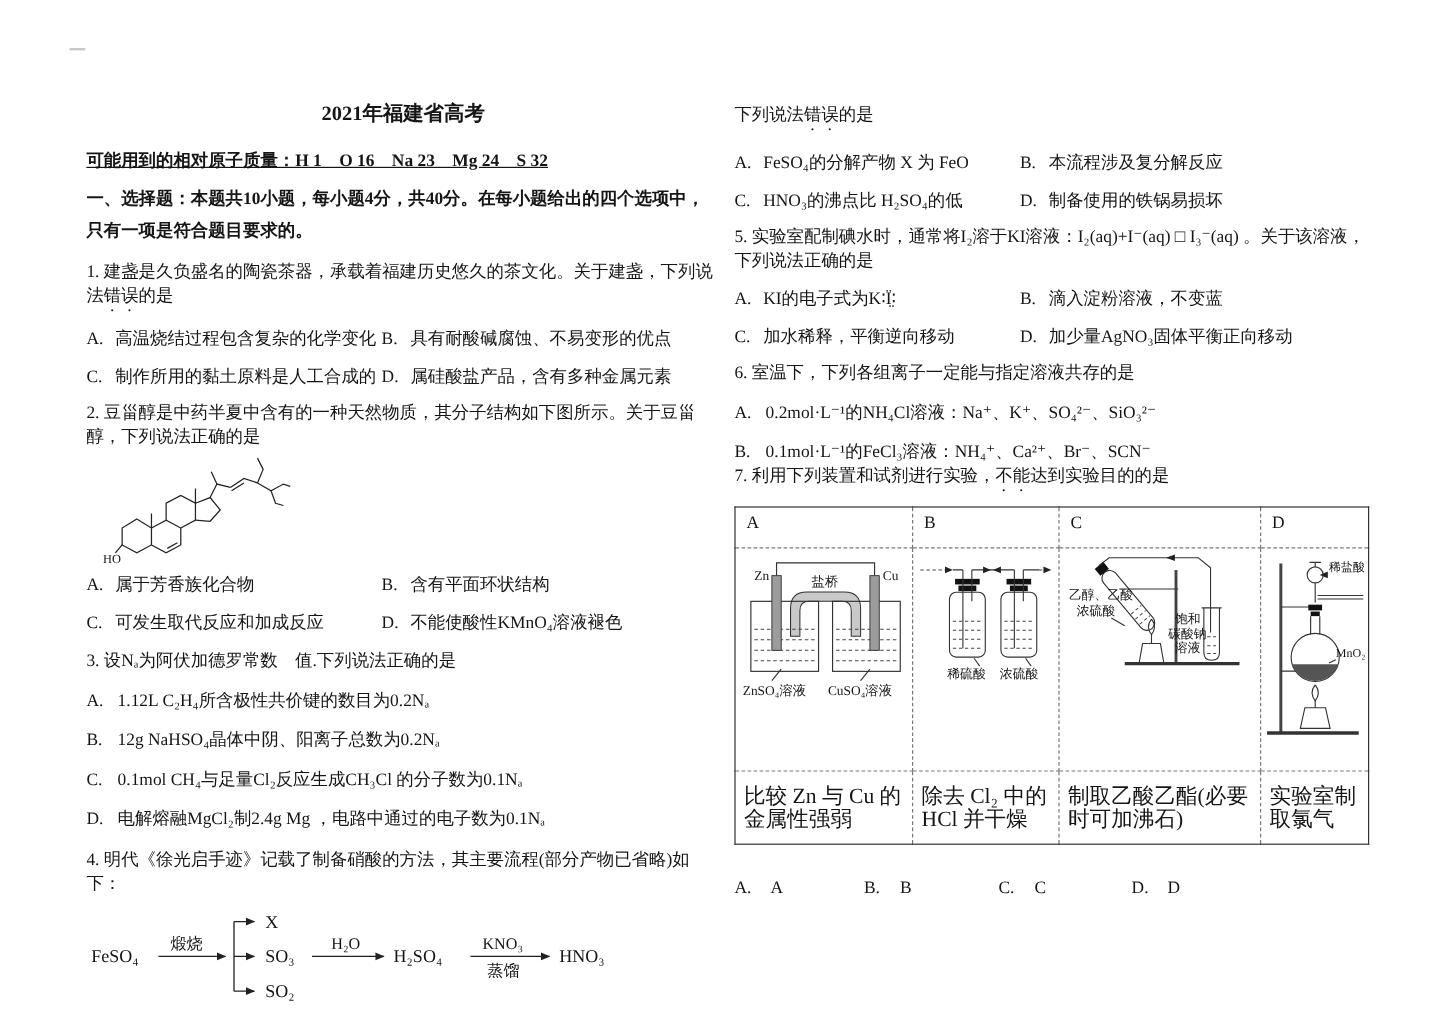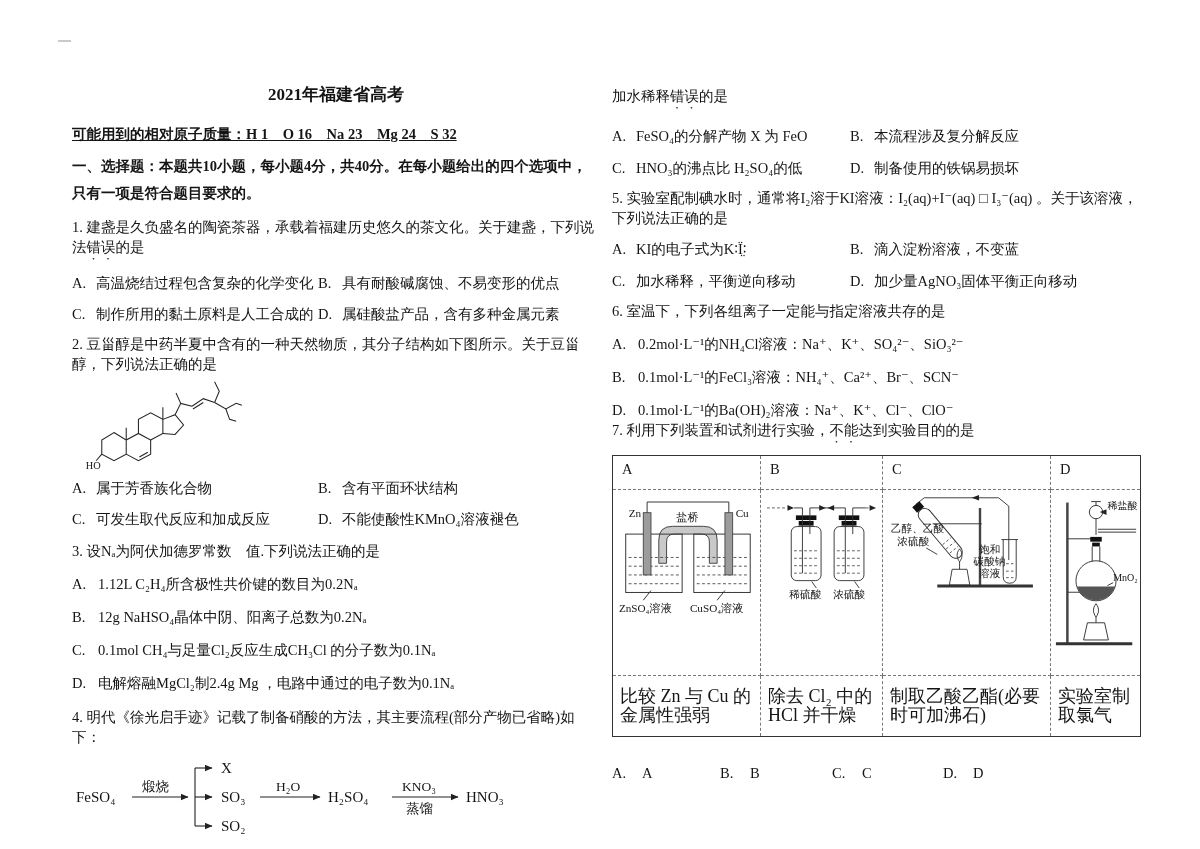--- a/index.html
+++ b/index.html
@@ -121,41 +121,40 @@
       <text x="254" y="49" font-size="15">H₂SO₄</text>
       <path class="ln" d="M318,44 H384" marker-end="url(#fa)"></path>
       <text x="328" y="38" font-size="13.5">KNO₃</text>
       <text x="332" y="60" font-size="13.5">蒸馏</text>
       <text x="392" y="49" font-size="15">HNO₃</text>
     </svg>
   </div>
 
   <div class="col col-right">
 
-    <div style="margin-top:6px;"><span>加水稀释</span><span class="emph">错误</span><span>的是</span></div>
+    <div style="margin-top:6px;"><span>下列说法</span><span class="emph">错误</span><span>的是</span></div>
     <div class="og" style="margin-top:14px;margin-bottom:2px;row-gap:12px;">
       <div><span class="ol">A.</span><span>FeSO₄的分解产物 X 为 FeO</span></div>
       <div><span class="ol">B.</span><span>本流程涉及复分解反应</span></div>
       <div><span class="ol">C.</span><span>HNO₃的沸点比 H₂SO₄的低</span></div>
       <div><span class="ol">D.</span><span>制备使用的铁锅易损坏</span></div>
     </div>
 
     <div class="stem">5. 实验室配制碘水时，通常将I₂溶于KI溶液：I₂(aq)+I⁻(aq) □ I₃⁻(aq) 。关于该溶液，下列说法正确的是</div>
     <div class="og" style="margin-top:11px;margin-bottom:2px;row-gap:12px;">
       <div><span class="ol">A.</span><span>KI的电子式为K∶Ï̤∶</span></div>
       <div><span class="ol">B.</span><span>滴入淀粉溶液，不变蓝</span></div>
       <div><span class="ol">C.</span><span>加水稀释，平衡逆向移动</span></div>
       <div><span class="ol">D.</span><span>加少量AgNO₃固体平衡正向移动</span></div>
     </div>
 
     <div class="stem">6. 室温下，下列各组离子一定能与指定溶液共存的是</div>
     <div>
       <div class="optline"><span class="ol">A.</span><span>0.2mol·L⁻¹的NH₄Cl溶液：Na⁺、K⁺、SO₄²⁻、SiO₃²⁻</span></div>
       <div class="optline"><span class="ol">B.</span><span>0.1mol·L⁻¹的FeCl₃溶液：NH₄⁺、Ca²⁺、Br⁻、SCN⁻</span></div>
-      <div class="optline"><span class="ol">D.</span><span>0.1mol·L⁻¹的Ba(OH)₂溶液：Na⁺、K⁺、Cl⁻、ClO⁻</span></div>
     </div>
 
     <div class="stem" style="margin-top:0;"><span>7. 利用下列装置和试剂进行实验，</span><span class="emph">不能</span><span>达到实验目的的是</span></div>
 
     <table class="qtable">
       <colgroup>
           <col style="width:148px">
           <col style="width:122px">
           <col style="width:168px">
           <col style="width:90px">

